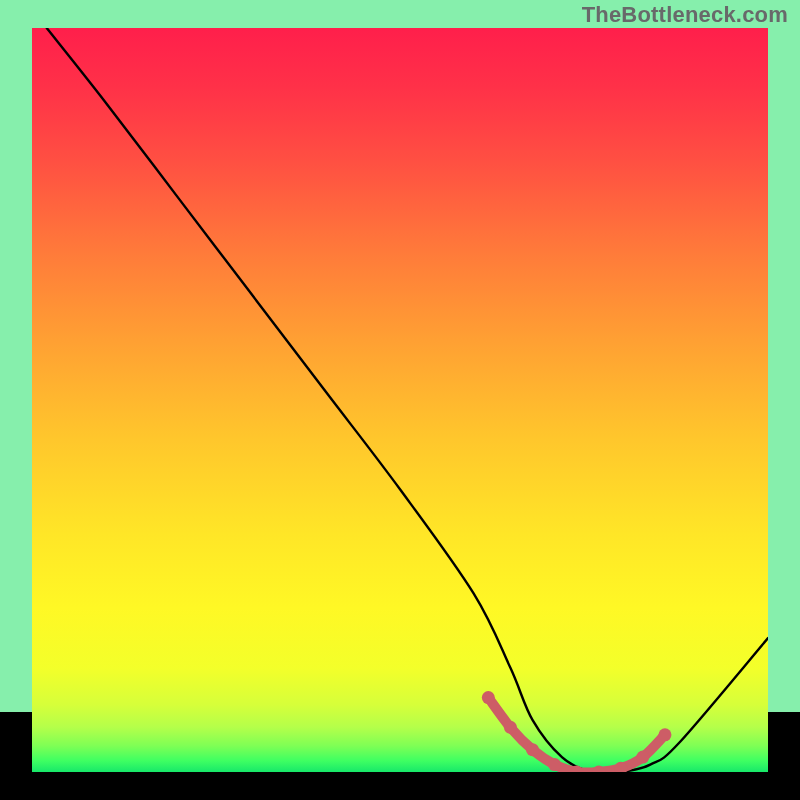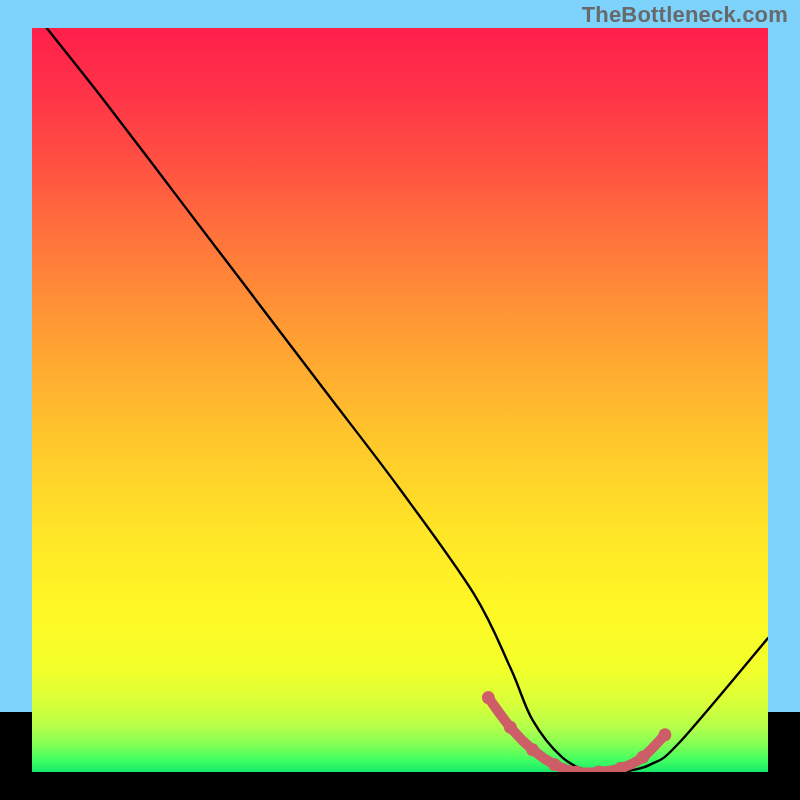--- a/index.html
+++ b/index.html
@@ -7,21 +7,21 @@
     padding: 0;
     width: 800px;
     height: 800px;
     background: #000000;
     overflow: hidden;
   }
   .stage {
     position: relative;
     width: 800px;
     height: 712px;
-    background: #7dd3fc;
+    background: #86efac;
   }
   svg {
     position: absolute;
     top: 0;
     left: 0;
   }
   .watermark {
     position: absolute;
     top: 2px;
     right: 12px;

